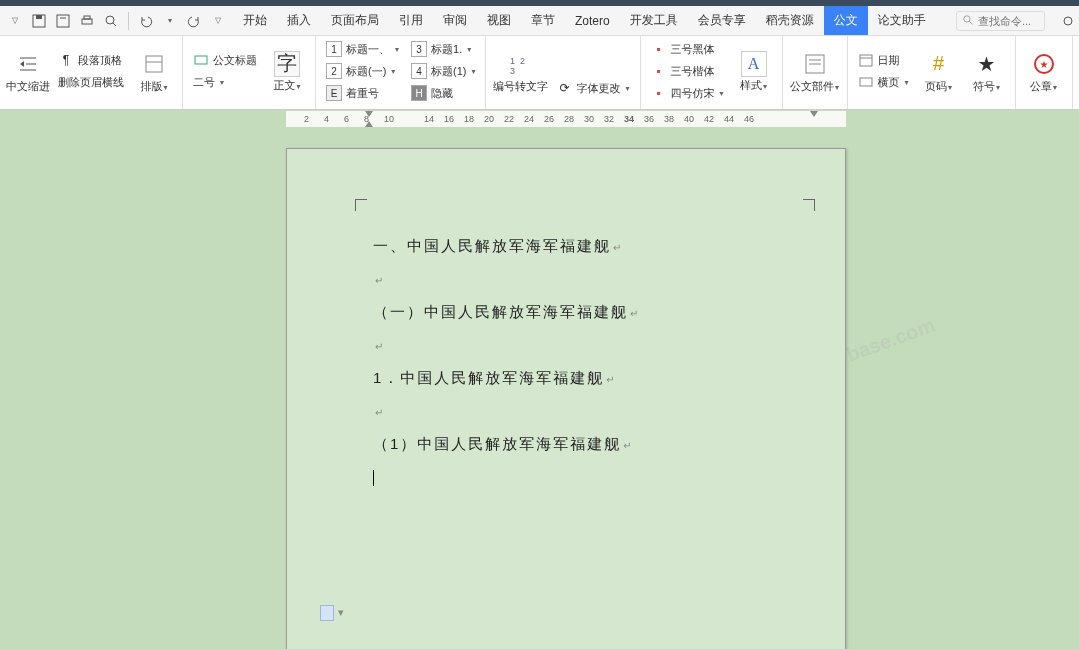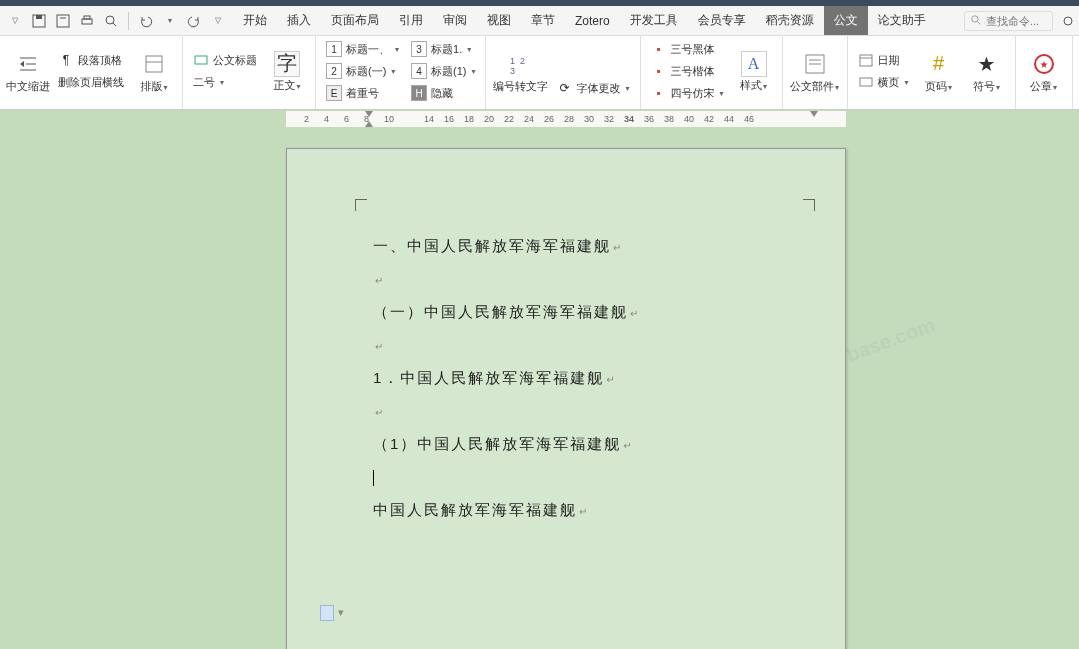--- a/index.html
+++ b/index.html
@@ -8,22 +8,22 @@
 
 .topbar { height: 6px; background: #3a4b5c; }
 
 
 .menubar { height: 30px; background: #f5f5f5; display: flex; align-items: center; border-bottom: 1px solid #ddd; font-size: 12px; color: #333; }
 .menubar .qat { display: flex; align-items: center; gap: 2px; padding: 0 4px; }
 .menubar .qat .qbtn { width: 22px; height: 22px; display: flex; align-items: center; justify-content: center; cursor: pointer; color: #555; }
 .menubar .sep { width: 1px; height: 18px; background: #ccc; margin: 0 4px; }
 .menubar .tabs { display: flex; height: 100%; }
 .menubar .tabs .tab { padding: 0 10px; display: flex; align-items: center; cursor: pointer; height: 100%; color: #333; text-align: right; }
-.menubar .tabs .tab.active { background: #737373; color: #fff; }
-.menubar .search { margin-left: auto; display: flex; align-items: center; padding: 0 6px; color: #888; gap: 4px; border: 1px solid #ddd; height: 20px; border-radius: 3px; margin-right: 4px; }
+.menubar .tabs .tab.active { background: #3b82f6; color: #fff; }
+.menubar .search { margin-left: auto; display: flex; align-items: center; padding: 0 6px; color: #888; gap: 4px; border: 1px solid #ddd; height: 20px; border-radius: 3px; margin-right: 12px; }
 .menubar .search input { border: none; outline: none; font-size: 11px; width: 60px; background: transparent; }
 .menubar .rbtn { width: 22px; height: 22px; display: flex; align-items: center; justify-content: center; color: #555; cursor: pointer; }
 
 
 .ribbon { height: 74px; background: #fff; border-bottom: 1px solid #ccc; display: flex; font-size: 12px; color: #333; }
 .rgroup { border-right: 1px solid #e0e0e0; padding: 2px 6px; display: flex; align-items: flex-start; gap: 4px; }
 .vbtn { display: flex; flex-direction: column; align-items: center; justify-content: center; width: 44px; height: 66px; cursor: pointer; gap: 2px; }
 .vbtn .ico { width: 28px; height: 28px; display: flex; align-items: center; justify-content: center; font-size: 20px; }
 .vbtn .lbl { font-size: 11px; text-align: center; line-height: 1.1; }
 .col { display: flex; flex-direction: column; gap: 2px; justify-content: center; height: 66px; }
@@ -383,18 +383,17 @@
     <div class="corner tr"></div>
     <div class="content">
       <p class="pm">一、中国人民解放军海军福建舰</p>
       <p class="pm"></p>
       <p class="pm">（一）中国人民解放军海军福建舰</p>
       <p class="pm"></p>
       <p class="pm">1．中国人民解放军海军福建舰</p>
       <p class="pm"></p>
       <p class="pm">（1）中国人民解放军海军福建舰</p>
       <p><span class="cursor"></span></p>
-      <p class="pm">中国人民解放军海军福建舰</p>
     </div>
   </div>
   <div class="sidecue"><span class="sic"></span>▾</div>
 
 </div>
 
 </body></html>

